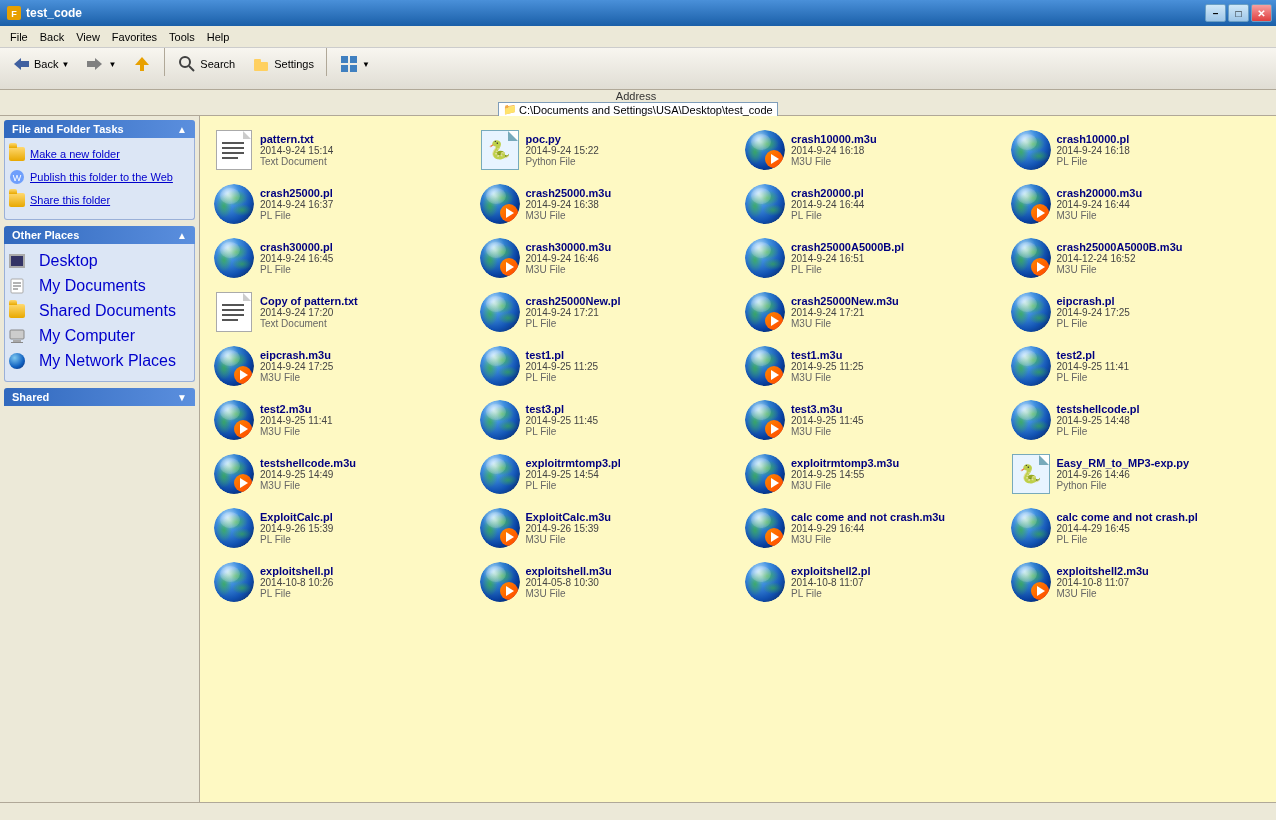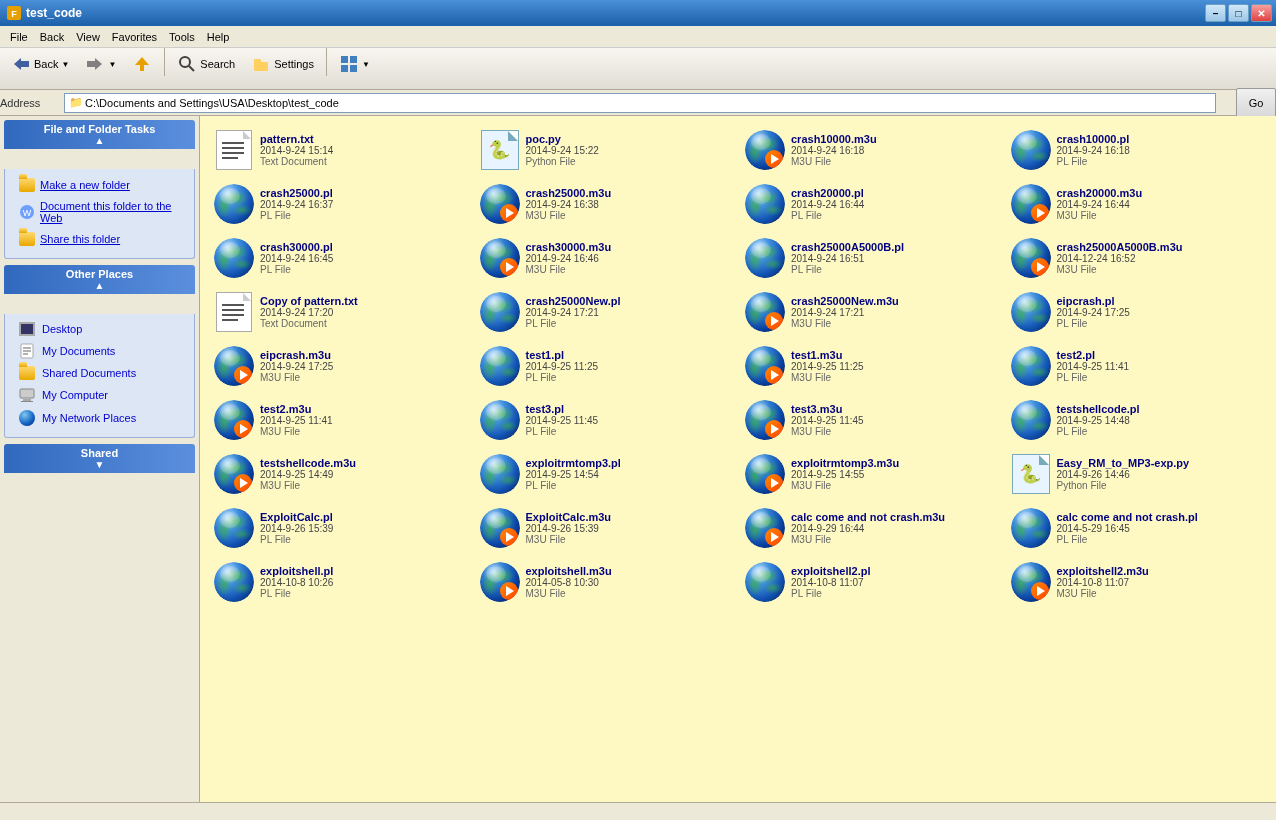--- a/index.html
+++ b/index.html
@@ -64,23 +64,24 @@
     }
     .toolbar-separator { width: 1px; height: 28px; background: #b0a898; margin: 0 3px; }
     .toolbar-icon { width: 20px; height: 20px; display: flex; align-items: center; justify-content: center; }
 
     
     #addressbar {
       height: 26px;
       background: #ECE9D8;
       display: flex;
       align-items: center;
-      padding: 0 0;
+      padding: 0 16px;
       border-bottom: 1px solid #b0a898;
-      gap: 20px;
+      gap: 0;
+      flex-direction: column;
     }
     #addressbar-label { font-size: 11px; color: #333; padding-right: 4px; }
     #addressbar-input {
       flex: 1;
       height: 20px;
       border: 1px solid #7f9db9;
       background: white;
       padding: 0 4px;
       font-size: 11px;
       display: flex; align-items: center;
@@ -119,50 +120,48 @@
       background: linear-gradient(to right, #3169be, #5b8fde);
       color: white;
       padding: 3px 8px;
       border-radius: 3px 3px 0 0;
       font-size: 11px;
       font-weight: bold;
       display: flex;
       align-items: center;
       justify-content: space-between;
       cursor: pointer;
-      flex-direction: column;
     }
     .panel-content {
       background: #dce6f5;
       border: 1px solid #9ab0d8;
       border-top: none;
-      padding: 6px 10px;
+      padding: 6px 0;
       border-radius: 0 0 3px 3px;
-      margin-top: 20px;
     }
     .panel-link {
       display: flex;
       align-items: center;
       gap: 5px;
       padding: 2px 4px;
       color: #0000cc;
       text-decoration: underline;
       cursor: pointer;
       font-size: 11px;
       margin-bottom: 3px;
     }
     .panel-link-icon { width: 16px; height: 16px; display: flex; align-items: center; justify-content: center; flex-shrink: 0; }
 
     .places-link {
-      display: flex; align-items: center; gap: 7px;
+      display: flex; align-items: center; gap: 14px;
       padding: 2px 4px;
       color: #0000cc;
       text-decoration: none;
       cursor: pointer;
-      font-size: 11px;
+      font-size: 16px;
       margin-bottom: 3px;
     }
     .places-icon { width: 16px; height: 16px; flex-shrink: 0; }
 
     
     #filearea {
       flex: 1;
       background: #fef9c3;
       overflow-y: auto;
       padding: 8px;
@@ -417,21 +416,21 @@
           </div>
           <span>Make a new folder</span>
         </div>
         <div class="panel-link">
           <div class="panel-link-icon">
             <svg width="16" height="16">
                 <circle cx="8" cy="8" r="7" fill="#4080ff" opacity="0.7"></circle>
                 <text x="8" y="12" text-anchor="middle" fill="white" font-size="9">W</text>
               </svg>
           </div>
-          <span>Document this folder to the Web</span>
+          <span>Publish this folder to the Web</span>
         </div>
         <div class="panel-link">
           <div class="panel-link-icon">
             <div class="small-folder"></div>
           </div>
           <span>Share this folder</span>
         </div>
       </div>
     </div>
 
@@ -930,21 +929,21 @@
         <div class="file-item">
           <div class="file-icon">
             <div class="pl-icon">
     <div class="pl-icon-bg"></div>
     <div class="pl-icon-land"></div>
     <div class="pl-icon-shine"></div>
   </div>
           </div>
           <div class="file-info">
             <div class="file-name">calc come and not crash.pl</div>
-            <div class="file-date">2014-5-29 16:45</div>
+            <div class="file-date">2014-4-29 16:45</div>
             <div class="file-type">PL File</div>
           </div>
         </div>
         <div class="file-item">
           <div class="file-icon">
             <div class="pl-icon">
     <div class="pl-icon-bg"></div>
     <div class="pl-icon-land"></div>
     <div class="pl-icon-shine"></div>
   </div>

